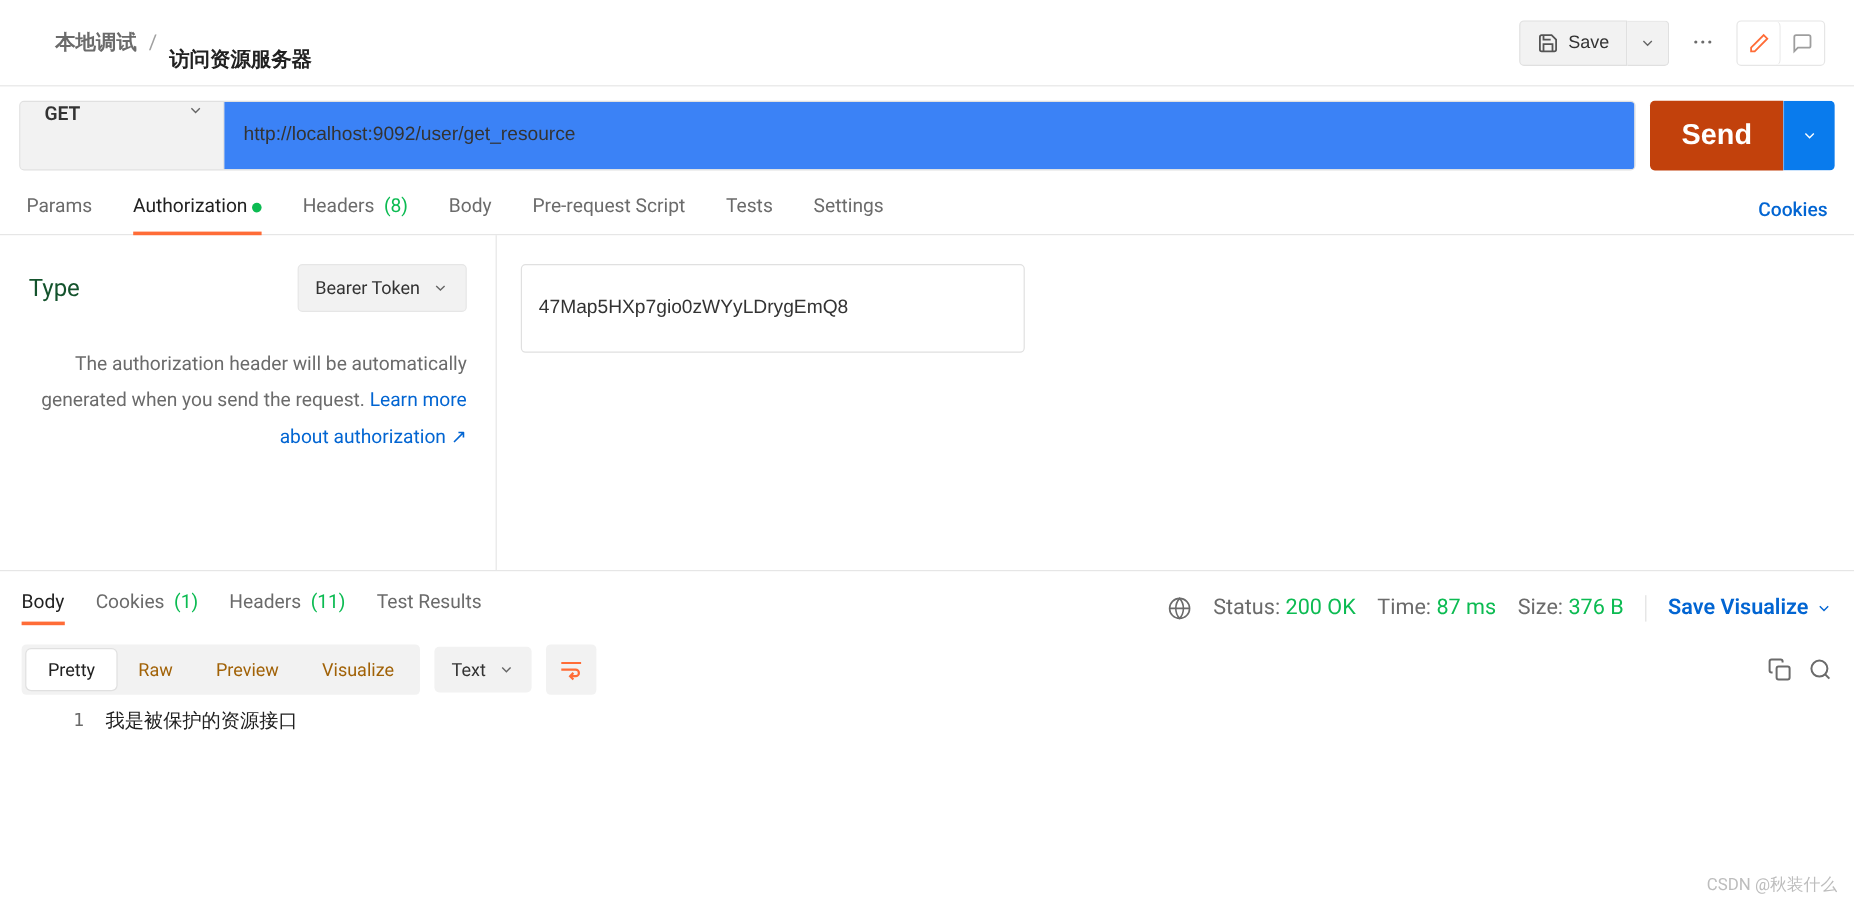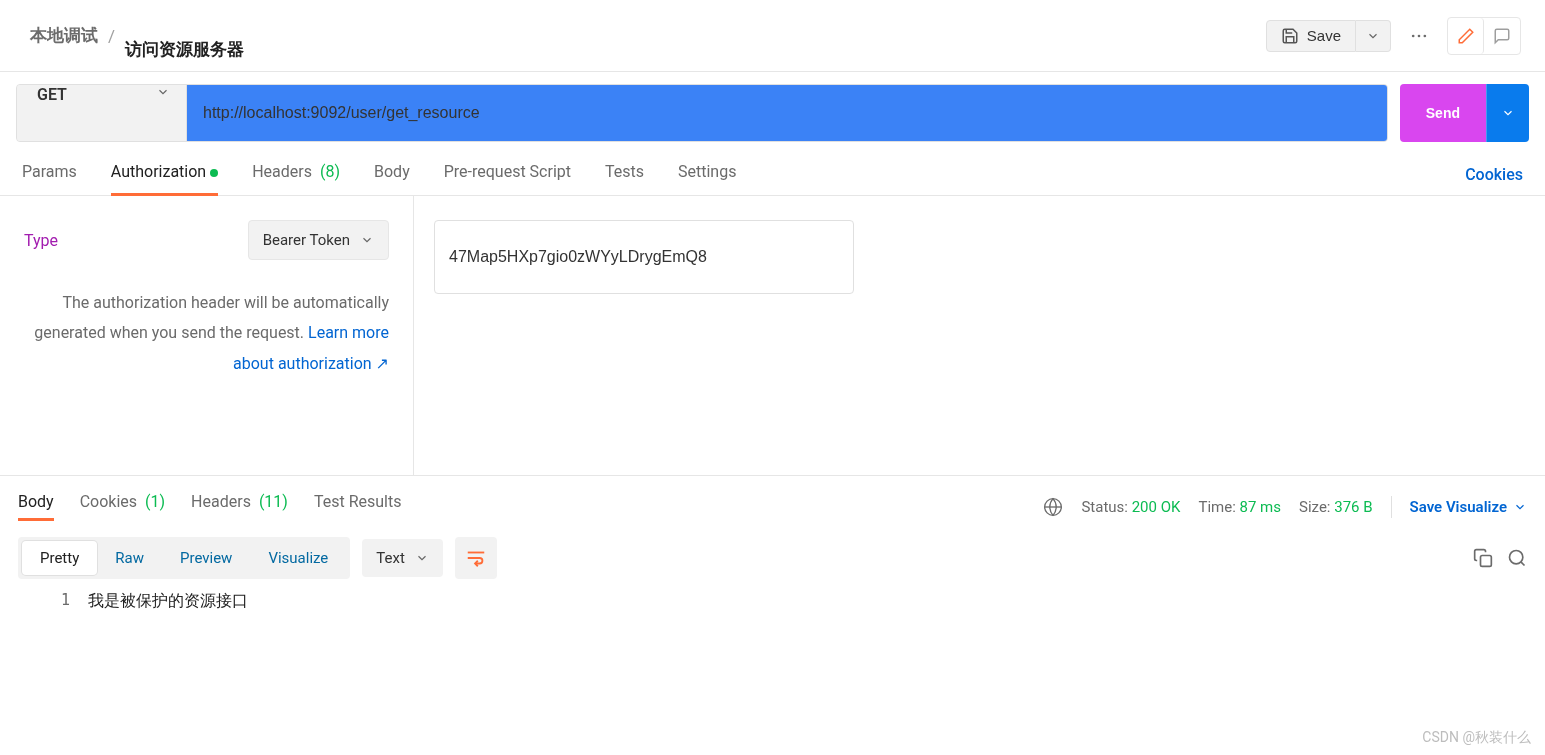--- a/index.html
+++ b/index.html
@@ -1,75 +1,75 @@
 <!DOCTYPE html>
 <html><head>
 <meta charset="utf-8">
 <style>
   * { box-sizing: border-box; margin: 0; padding: 0; }
   body { font-family: -apple-system, BlinkMacSystemFont, "Segoe UI", Roboto, "Helvetica Neue", Arial, sans-serif; font-size: 14px; color: #212121; background: #fff; }
   
   .topbar { display: flex; align-items: center; justify-content: space-between; padding: 10px 24px 10px 30px; border-bottom: 1px solid #e6e6e6; }
   .breadcrumb { display: flex; align-items: center; gap: 10px; font-size: 17px; }
-  .breadcrumb .bc-parent { color: #6b6b6b; font-weight: 600; }
+  .breadcrumb .bc-parent { color: #6b6b6b; font-weight: 600; margin-left: 16px; }
   .breadcrumb .bc-sep { color: #a0a0a0; }
   .breadcrumb .bc-current { color: #212121; font-weight: 700; margin-top: 28px; }
-  .top-actions { display: flex; align-items: center; gap: 10px; }
+  .top-actions { display: flex; gap: 10px; }
   .save-group { display: flex; }
   .btn-save { display: flex; align-items: center; gap: 8px; background: #f2f2f2; border: 1px solid #e0e0e0; border-radius: 4px 0 0 4px; padding: 6px 14px; font-size: 15px; color: #333; cursor: pointer; }
   .btn-save-dd { background: #f2f2f2; border: 1px solid #e0e0e0; border-left: none; border-radius: 0 4px 4px 0; padding: 6px 10px; color: #666; cursor: pointer; display:flex; align-items:center;}
   .icon-btn { display: flex; align-items: center; justify-content: center; width: 36px; height: 36px; color: #6b6b6b; cursor: pointer; border-radius: 4px; }
   .icon-group { display: flex; border: 1px solid #e6e6e6; border-radius: 4px; overflow: hidden; }
   .icon-group .icon-btn { border-right: 1px solid #e6e6e6; }
   .icon-group .icon-btn:last-child { border-right: none; }
   
   .urlbar { display: flex; align-items: stretch; padding: 12px 16px; gap: 12px; }
   .method-url { display: flex; flex: 1; border: 1px solid #e0e0e0; border-radius: 4px; overflow: hidden; background: #f2f2f2; }
   .method-select { display: flex; align-items: flex-start; justify-content: space-between; width: 170px; padding: 0 16px 0 20px; font-weight: 600; font-size: 16px; color: #333; border-right: 1px solid #e0e0e0; cursor: pointer; background:#f2f2f2;}
   .url-input { flex: 1; border: none; outline: none; font-size: 16px; padding: 0 16px; background: #3b82f6; color: #333; height: 56px; }
   .send-group { display: flex; }
-  .send-btn { background: #d946ef; color: #fff; border: none; border-radius: 4px 0 0 4px; padding: 0 26px; font-size: 14px; font-weight: 600; cursor: pointer; height: 58px; }
+  .send-btn { background: #c2410c; color: #fff; border: none; border-radius: 4px 0 0 4px; padding: 0 26px; font-size: 24px; font-weight: 600; cursor: pointer; height: 58px; }
   .send-dd { background: #097bed; color: #fff; border: none; border-left: 1px solid rgba(255,255,255,.25); border-radius: 0 4px 4px 0; padding: 0 14px; cursor: pointer; display:flex; align-items:center;}
   
   .req-tabs { display: flex; align-items: center; justify-content: space-between; padding: 0 22px; border-bottom: 1px solid #e6e6e6; }
   .req-tabs-left { display: flex; gap: 34px; }
   .req-tab { padding: 8px 0 14px; font-size: 16px; color: #6b6b6b; cursor: pointer; position: relative; }
   .req-tab.active { color: #212121; }
   .req-tab.active::after { content: ""; position: absolute; left: 0; right: 0; bottom: -1px; height: 3px; background: #ff6c37; }
   .req-tab .dot { display:inline-block; width:8px; height:8px; background:#0cbb52; border-radius:50%; margin-left:4px; vertical-align:middle;}
   .req-tab .count { color: #0cbb52; margin-left:4px;}
   .cookies-link { color: #0265d2; font-size: 16px; cursor: pointer; font-weight: 500;}
   
   .auth-area { display: flex; min-height: 280px; border-bottom: 1px solid #e6e6e6;}
   .auth-left { width: 414px; border-right: 1px solid #e6e6e6; padding: 24px; }
   .auth-type-row { display: flex; align-items: center; justify-content: space-between; margin-bottom: 28px; }
-  .auth-type-label { font-size: 16px; color: #a21caf; }
+  .auth-type-label { font-size: 20px; color: #14532d; }
   .auth-type-dd { display: flex; align-items: center; gap: 10px; background: #f2f2f2; border: 1px solid #e6e6e6; border-radius: 4px; padding: 10px 14px; font-size: 15px; color: #333; cursor: pointer;}
   .auth-help-text { font-size: 16px; color: #6b6b6b; line-height: 1.9; text-align: right; }
   .auth-help-link { color: #0265d2; cursor: pointer; }
   .auth-right { flex: 1; padding: 24px 20px; }
   .token-row { display: flex; align-items: center; }
   .token-label { width: 440px; font-size: 16px; color: #6b6b6b; }
   .token-input { flex:0 0 420px; border: 1px solid #e0e0e0; border-radius: 4px; padding: 27px 14px; font-size: 16px; color: #333; outline:none;}
   
   .resp-tabs { display: flex; align-items: center; justify-content: space-between; padding: 16px 18px 10px; }
   .resp-tabs-left { display: flex; gap: 26px; }
   .resp-tab { font-size: 16px; color: #6b6b6b; cursor: pointer; padding-bottom: 10px; position:relative;}
   .resp-tab.active { color: #212121; }
   .resp-tab.active::after { content:""; position:absolute; left:0; right:0; bottom:0; height:3px; background:#ff6c37;}
   .resp-tab .count { color: #0cbb52; margin-left:4px;}
-  .resp-meta { display: flex; align-items: center; gap: 18px; font-size: 15px; color: #6b6b6b; }
+  .resp-meta { display: flex; align-items: center; gap: 18px; font-size: 18px; color: #6b6b6b; }
   .resp-meta .val { color: #0cbb52; }
   .meta-sep { width:1px; height:22px; background:#e0e0e0;}
   .save-resp { color: #0265d2; font-weight: 600; cursor: pointer; display:flex; align-items:center; gap:6px;}
   
   .resp-toolbar { display: flex; align-items: center; justify-content: space-between; padding: 6px 18px; }
   .resp-toolbar-left { display: flex; align-items: center; gap: 12px; }
   .view-tabs { display: flex; background: #f2f2f2; border-radius: 4px; padding: 4px; }
-  .view-tab { padding: 8px 18px; font-size: 15px; color: #0369a1; cursor: pointer; border-radius: 4px;}
+  .view-tab { padding: 8px 18px; font-size: 15px; color: #a16207; cursor: pointer; border-radius: 4px;}
   .view-tab.active { background: #fff; color: #212121; box-shadow:0 0 0 1px #e0e0e0;}
   .lang-dd { display:flex; align-items:center; gap:10px; background:#f2f2f2; border-radius:4px; padding:10px 14px; font-size:15px; color:#333; cursor:pointer;}
   .wrap-btn { display:flex; align-items:center; justify-content:center; width:42px; height:42px; background:#f2f2f2; border-radius:4px; cursor:pointer; color:#ff6c37;}
   .resp-toolbar-right { display:flex; gap:14px; color:#6b6b6b;}
   
   .resp-body { display:flex; padding: 6px 18px 30px; }
   .gutter { width: 70px; text-align:right; padding-right:18px; color:#6b6b6b; font-size:15px; font-family:monospace;}
   .code-line { font-size:16px; color:#212121; font-family: "SimSun","宋体",serif;}
   
   .watermark { position:fixed; right:14px; bottom:8px; color:#bdbdbd; font-size:14px;}

